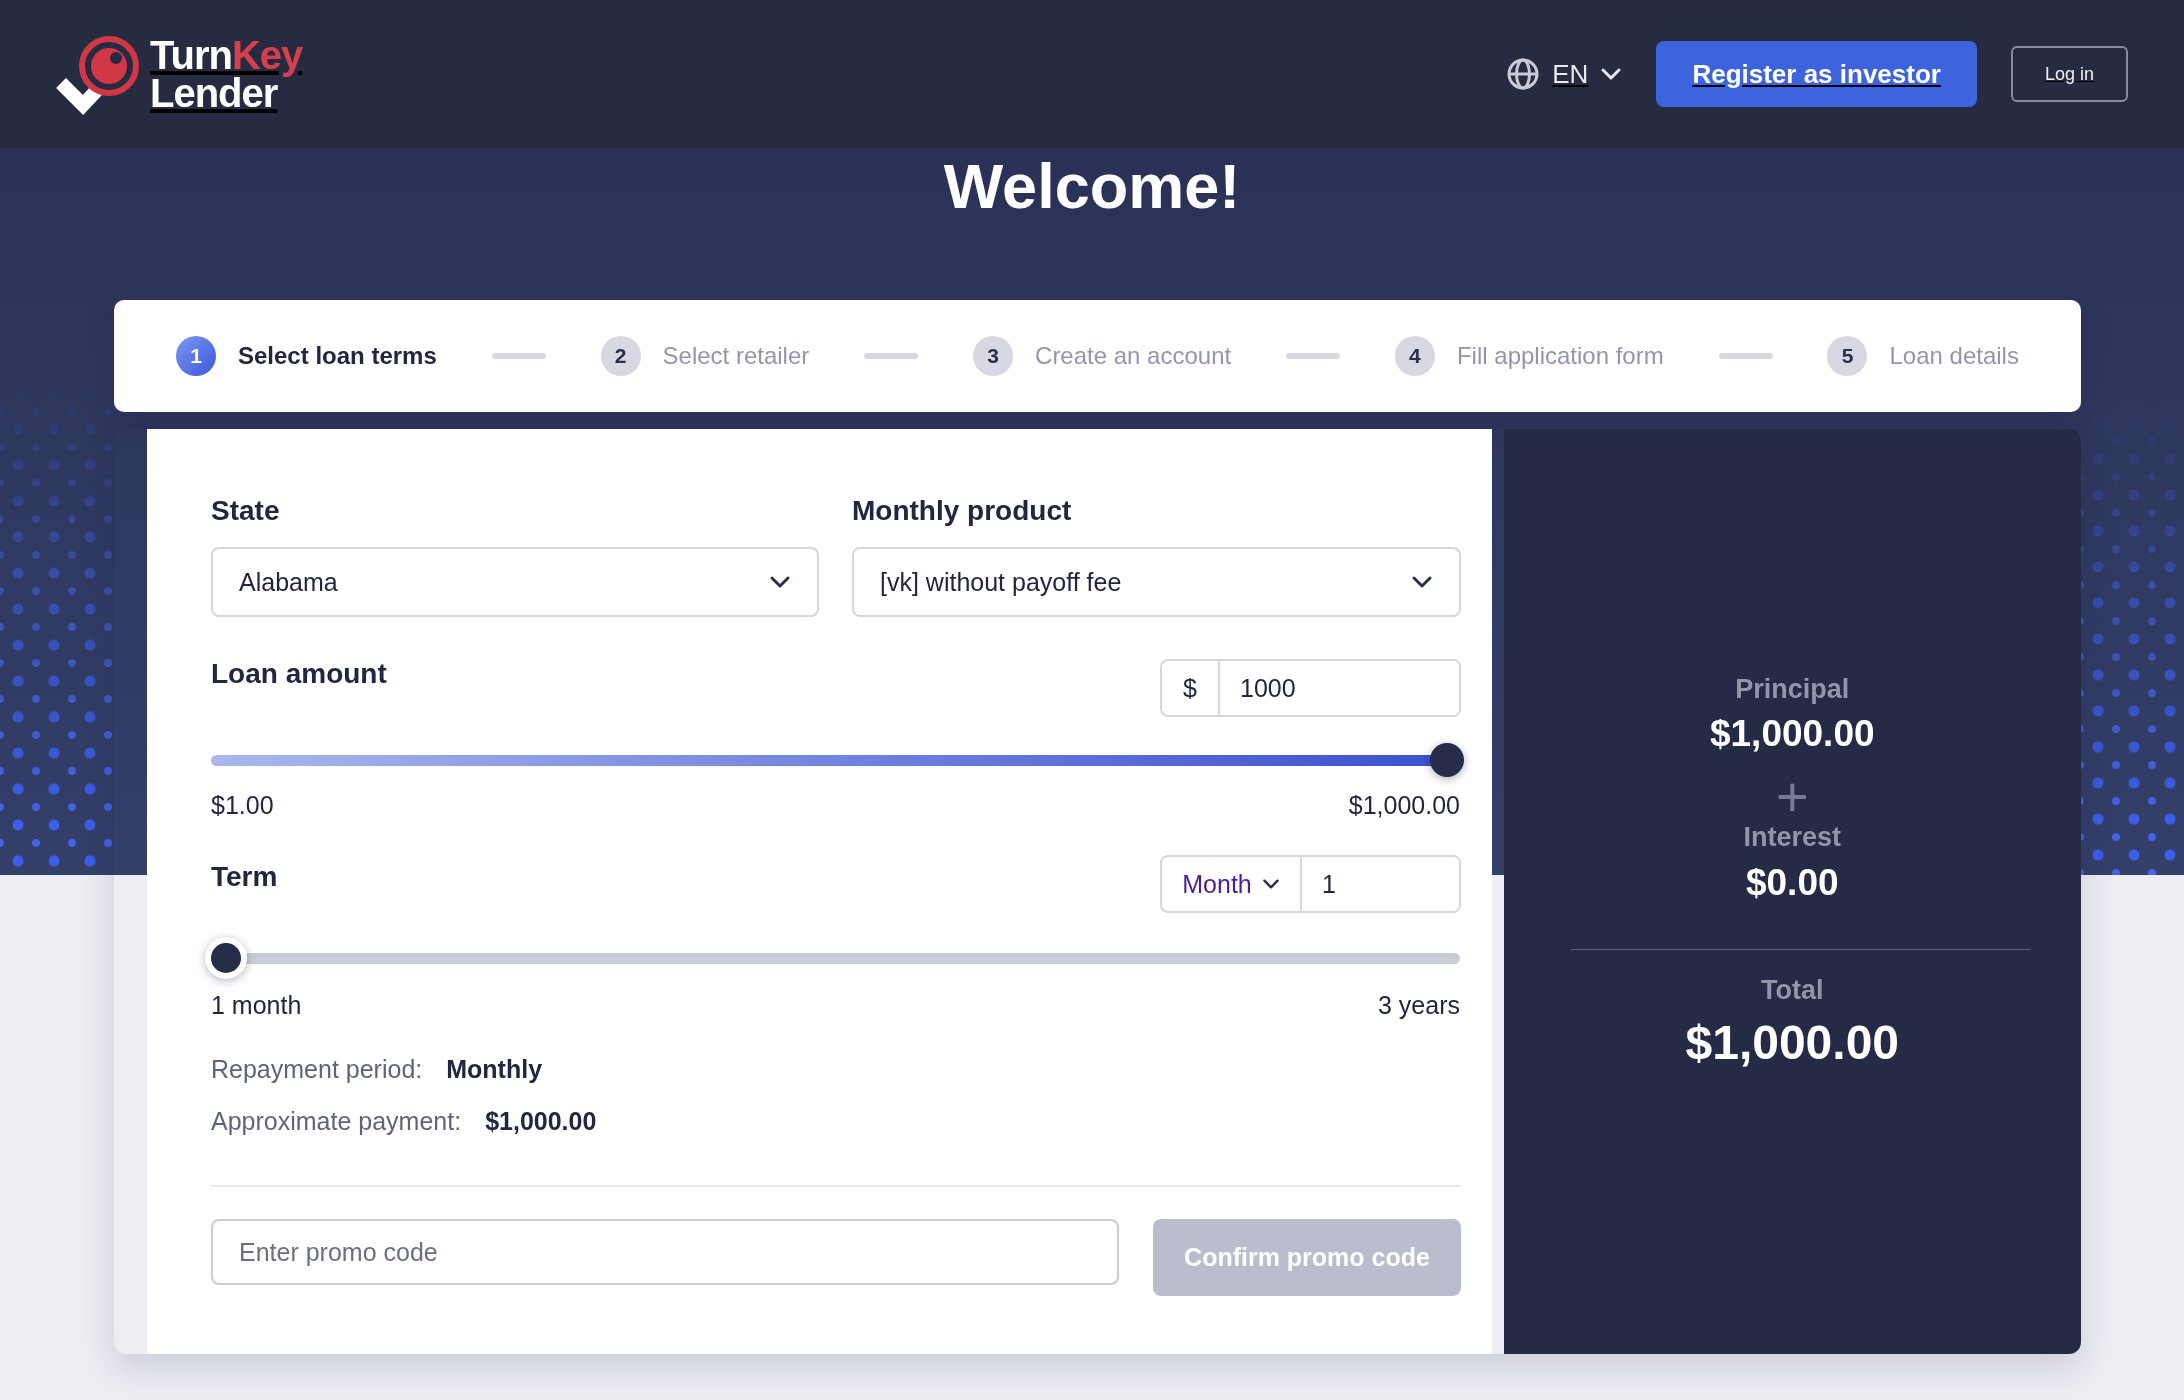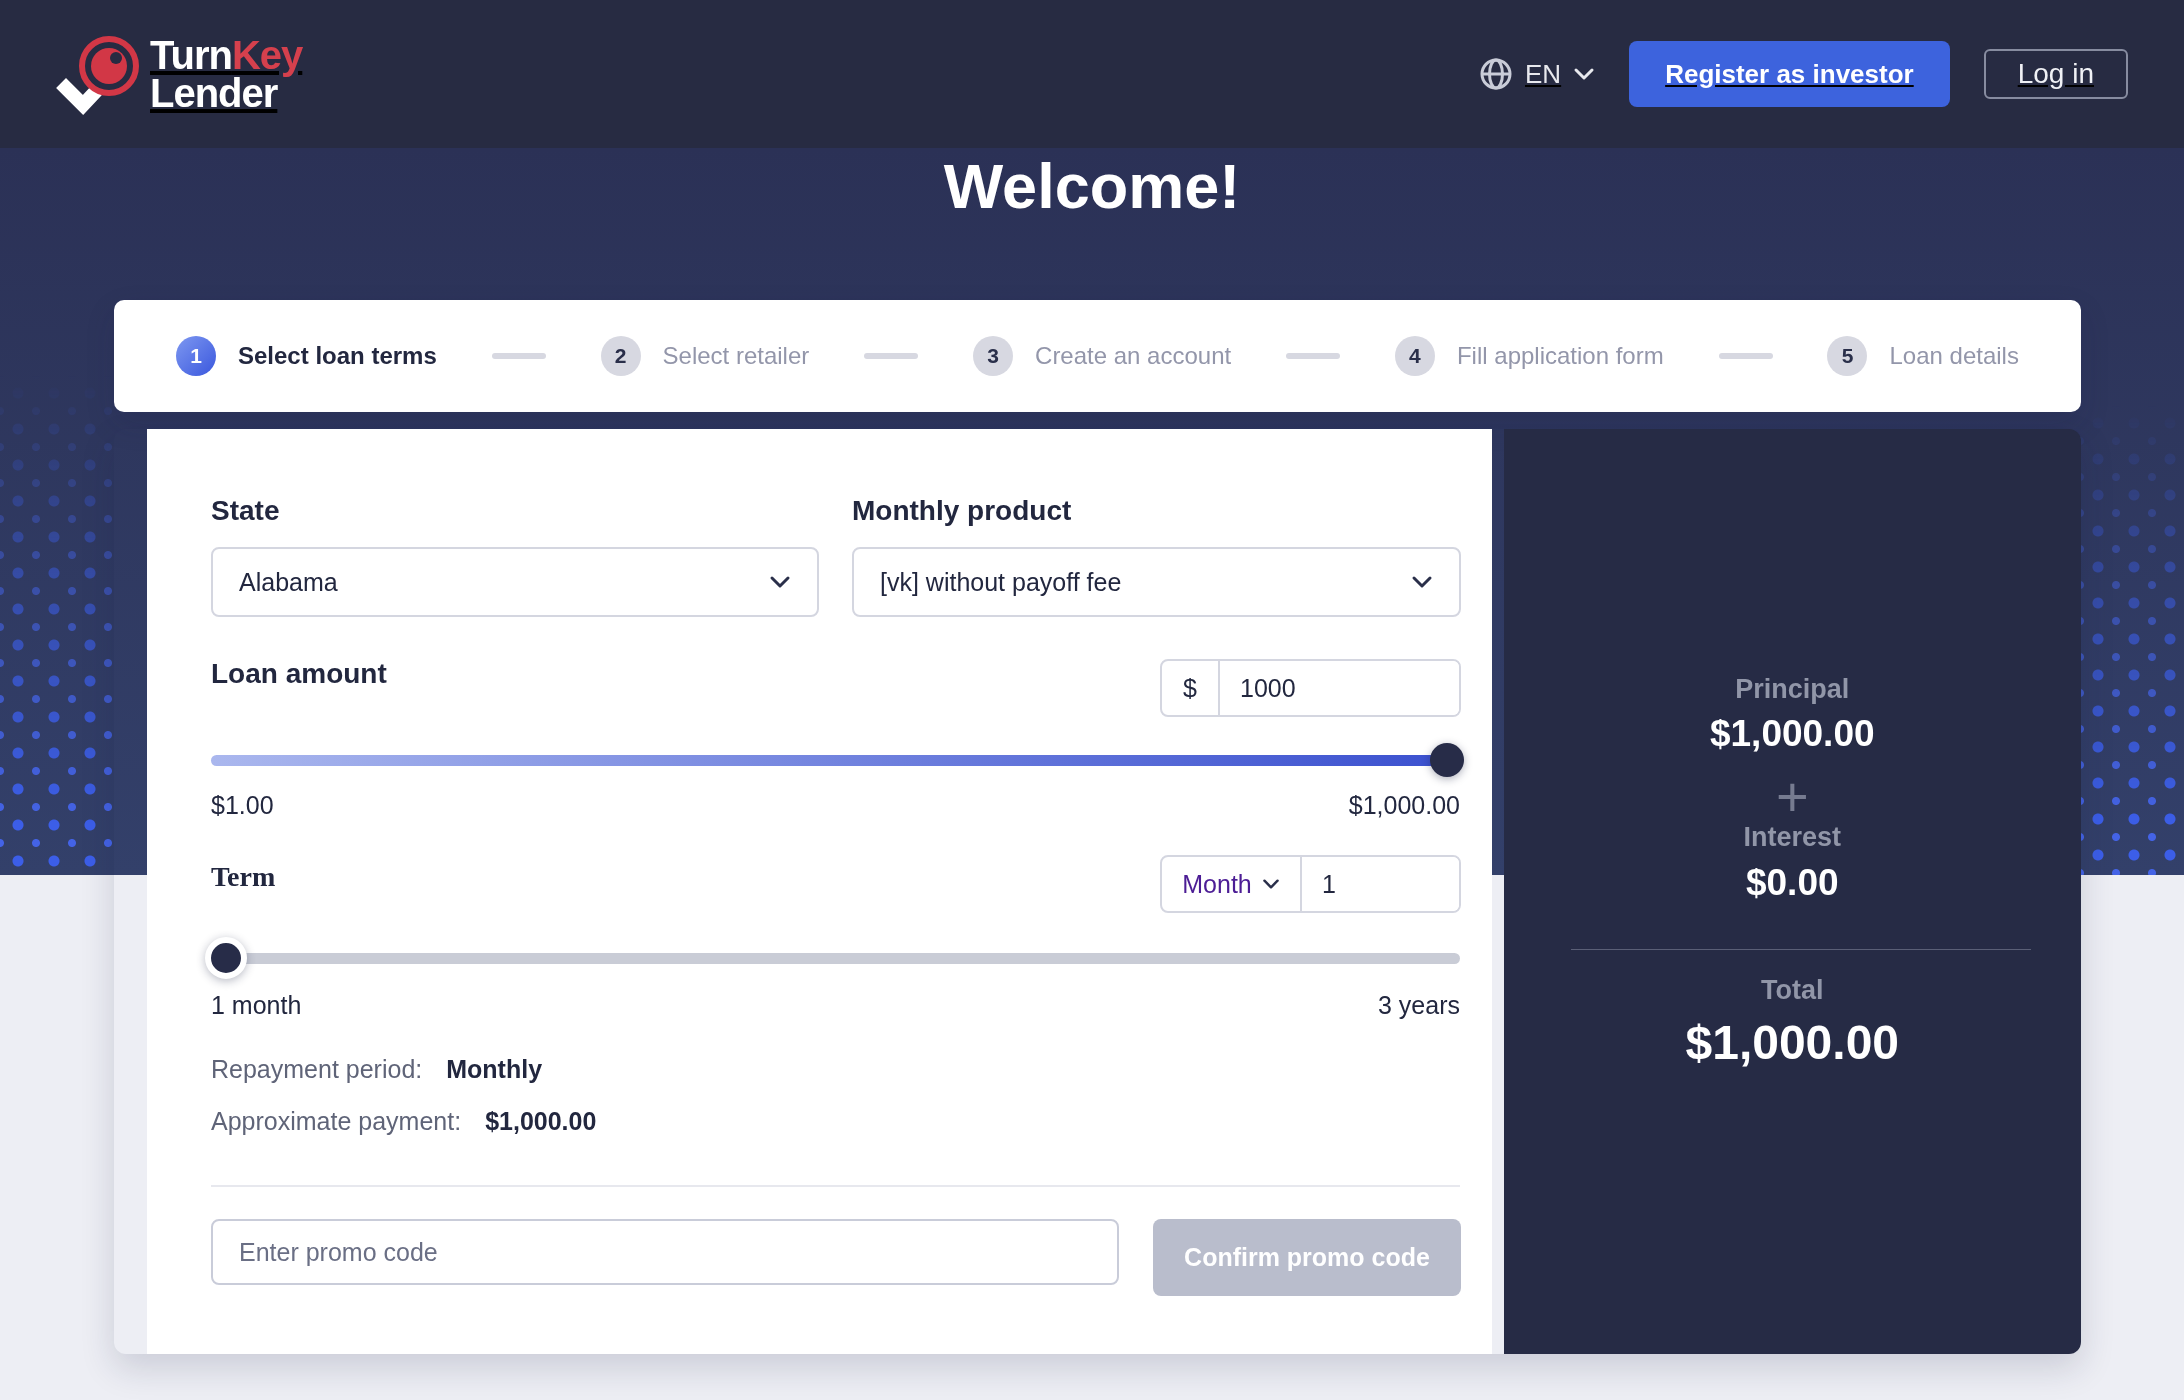--- a/index.html
+++ b/index.html
@@ -11,22 +11,22 @@
   .header { position:absolute; top:0; left:0; width:2184px; height:148px;
     background:#272b42; display:flex; align-items:center; justify-content:space-between;
     padding:0 56px; z-index:5;text-decoration:underline; }
   .brand { display:flex; align-items:center; gap:10px; cursor:pointer; }
   .brand-text { font-weight:700; font-size:40px; line-height:0.95; letter-spacing:-1px; color:#fff; }
   .brand-text .red { color:#d5404d; }
   .header-right { display:flex; align-items:center; gap:34px; }
   .lang { display:flex; align-items:center; gap:12px; color:#e8e9ee; font-size:26px; cursor:pointer; }
   .btn-register { height:66px; padding:0 36px; background:#3d63dd; border:none; border-radius:8px;
     color:#fff; font-size:26px; font-weight:600; font-family:inherit; cursor:pointer; }
-  .btn-login { height:50px; padding:0 32px; background:transparent; border:2px solid #878ca0;
-    border-radius:6px; color:#f0f1f5; font-size:28px; font-family:inherit; cursor:pointer; }
+  .btn-login { height:56px; padding:0 32px; background:transparent; border:2px solid #878ca0;
+    border-radius:6px; color:#f0f1f5; font-size:18px; font-family:inherit; cursor:pointer; }
 
   
   .hero { position:absolute; top:148px; left:0; width:2184px; height:727px;
     background:linear-gradient(180deg,#2b3156 0%,#33406a 100%); }
   .dots { position:absolute; bottom:0;
     background-image:
       radial-gradient(circle, #3c5ee8 5px, rgba(60,94,232,0) 6px),
       radial-gradient(circle, #4463e6 3.5px, rgba(60,94,232,0) 4.5px);
     background-size:36px 36px, 36px 36px;
     background-position:0 0, 18px 18px;
@@ -200,21 +200,21 @@
 
     <div class="slider" style="left:64px; top:312px; width:1249px;">
       <div class="slider-track track-amount"></div>
       <div class="slider-thumb thumb-right"></div>
     </div>
     <div class="range-labels" style="left:64px; top:362px; width:1249px;">
       <span>$1.00</span>
       <span>$1,000.00</span>
     </div>
 
-    <div class="field-label" style="left:64px; top:432px;font-family:Liberation Serif, serif;">Term</div>
+    <div class="field-label" style="left:64px; top:432px;">Term</div>
     <div class="input-group" style="left:1013px; top:426px; width:301px;">
       <div class="ig-select">
         <span>Month</span>
         <svg class="chev" viewBox="0 0 22 14">
             <polyline points="3,3 11,11 19,3"></polyline>
           </svg>
       </div>
       <input class="ig-input" type="text" value="1" style="">
     </div>
 

